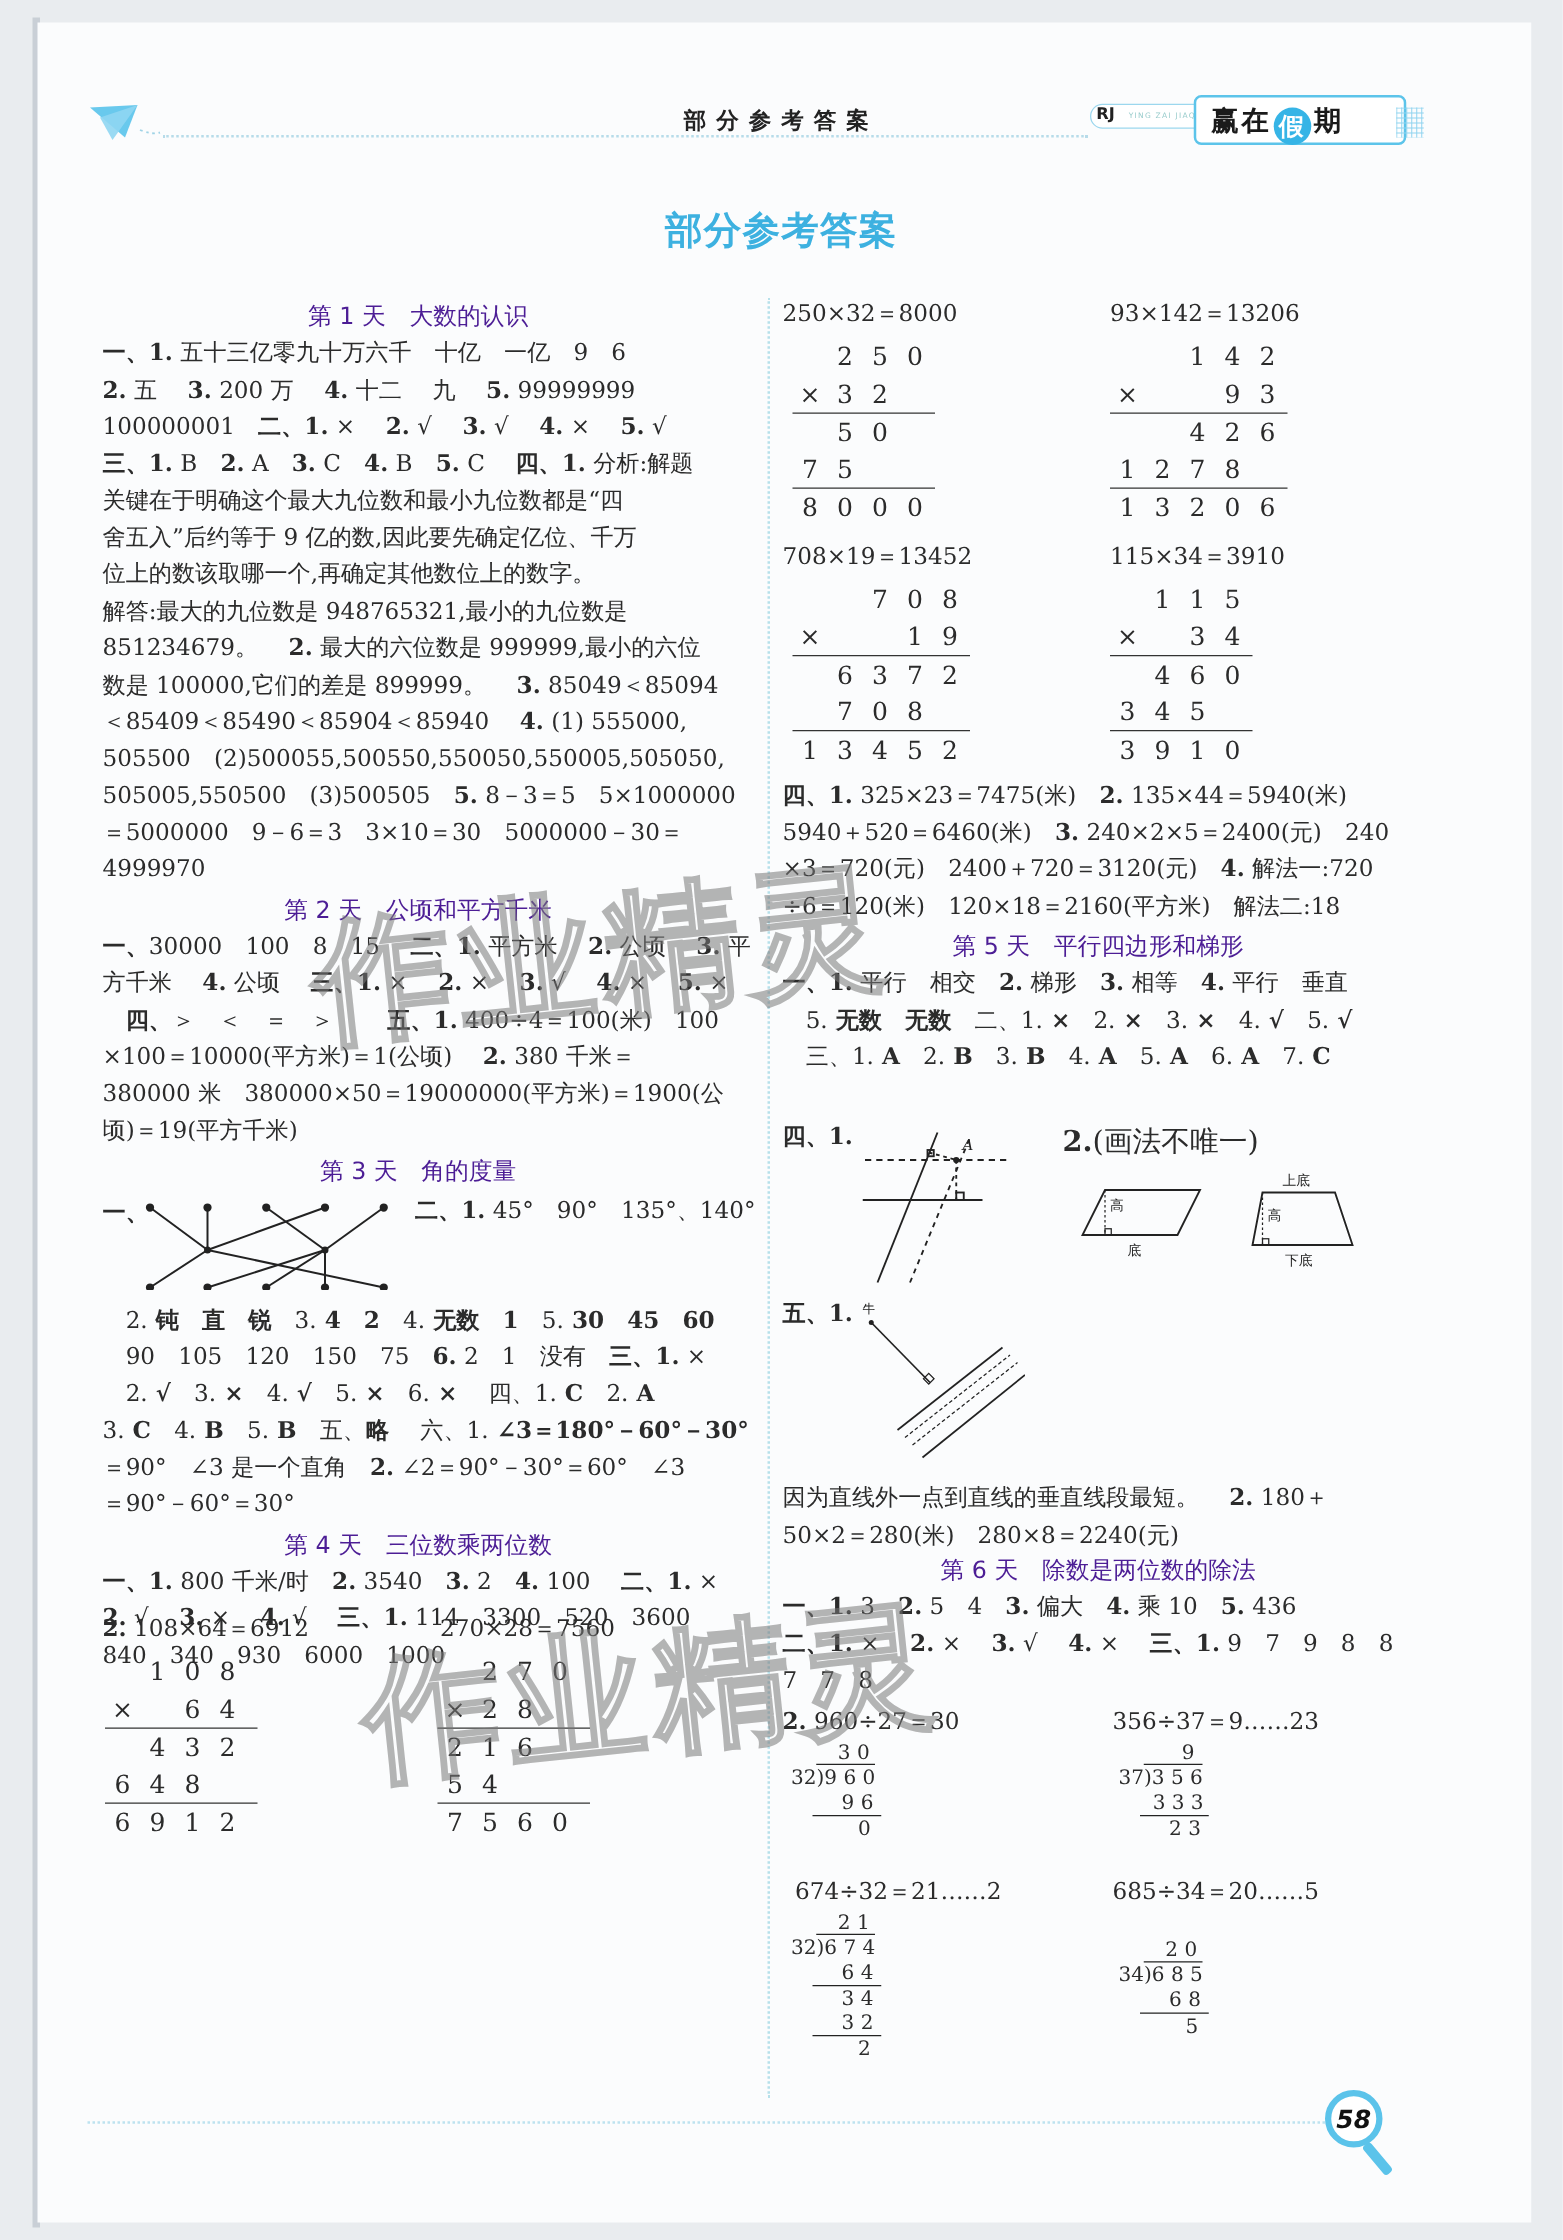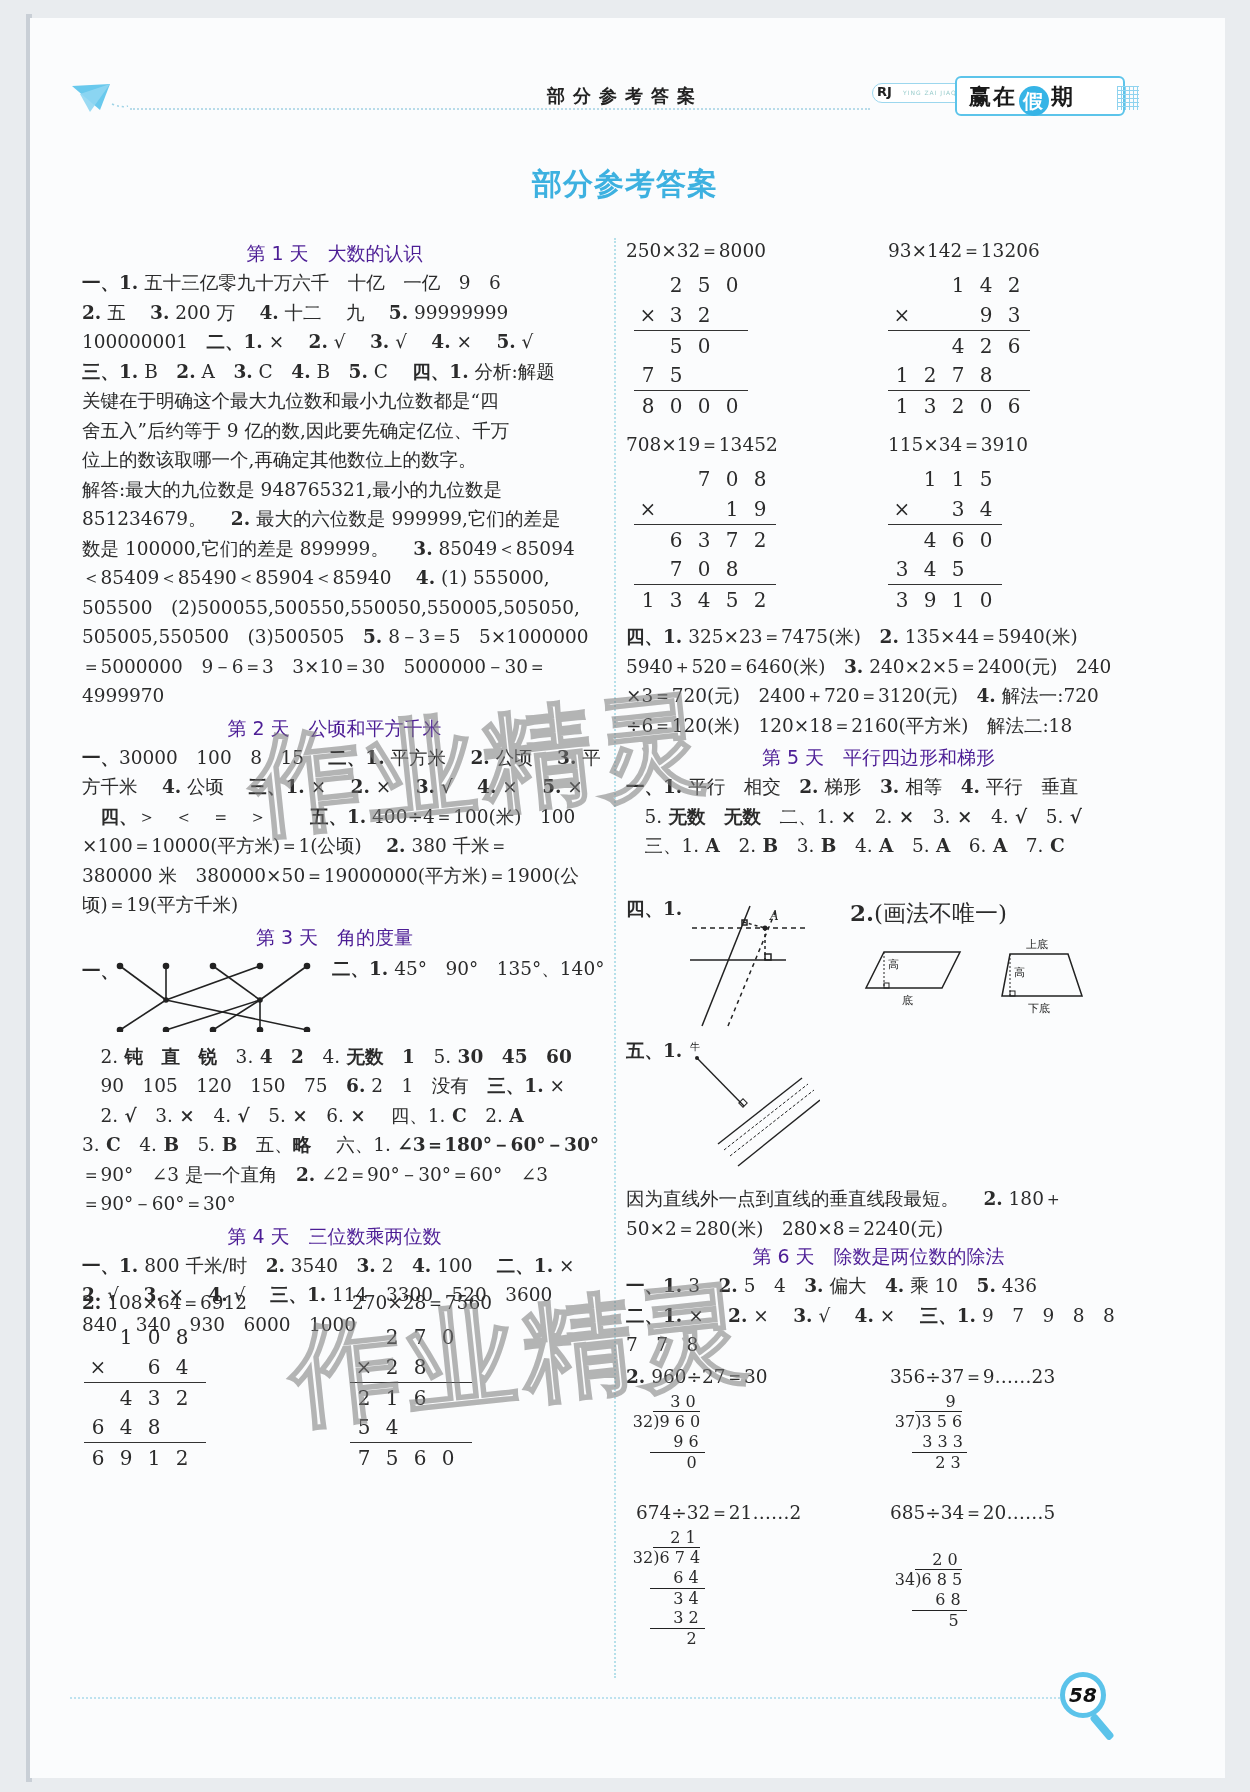--- a/index.html
+++ b/index.html
@@ -79,21 +79,21 @@
   <div class="day">第 1 天　大数的认识</div>
   <div id="day1-lines">
       <div class="line"><b>一、1.</b><span> 五十三亿零九十万六千　十亿　一亿　9　6</span></div>
       <div class="line"><b>2.</b><span> 五　 </span><b>3.</b><span> 200 万　 </span><b>4.</b><span> 十二　 九　 </span><b>5.</b><span> 99999999</span></div>
       <div class="line"><b></b><span>100000001　</span><b>二、1.</b><span> ×　 </span><b>2.</b><span> √　 </span><b>3.</b><span> √　 </span><b>4.</b><span> ×　 </span><b>5.</b><span> √</span></div>
       <div class="line"><b>三、1.</b><span> B　</span><b>2.</b><span> A　</span><b>3.</b><span> C　</span><b>4.</b><span> B　</span><b>5.</b><span> C　 </span><b>四、1.</b><span> 分析:解题</span></div>
       <div class="line"><b></b><span>关键在于明确这个最大九位数和最小九位数都是“四</span></div>
       <div class="line"><b></b><span>舍五入”后约等于 9 亿的数,因此要先确定亿位、千万</span></div>
       <div class="line"><b></b><span>位上的数该取哪一个,再确定其他数位上的数字。</span></div>
       <div class="line"><b></b><span>解答:最大的九位数是 948765321,最小的九位数是</span></div>
-      <div class="line"><b></b><span>851234679。　 </span><b>2.</b><span> 最大的六位数是 999999,它们的差是</span></div>
+      <div class="line"><b></b><span>851234679。　 </span><b>2.</b><span> 最大的六位数是 999999,最小的六位</span></div>
       <div class="line"><b></b><span>数是 100000,它们的差是 899999。　 </span><b>3.</b><span> 85049＜85094</span></div>
       <div class="line"><b></b><span>＜85409＜85490＜85904＜85940　 </span><b>4.</b><span> (1) 555000,</span></div>
       <div class="line"><b></b><span>505500　(2)500055,500550,550050,550005,505050,</span></div>
       <div class="line"><b></b><span>505005,550500　(3)500505　</span><b>5.</b><span> 8－3＝5　5×1000000</span></div>
       <div class="line"><b></b><span>＝5000000　9－6＝3　3×10＝30　5000000－30＝</span></div>
       <div class="line"><b></b><span>4999970</span></div>
     </div>
   <div class="day" style="margin-top:2px">第 2 天　公顷和平方千米</div>
   <div id="day2-lines">
       <div class="line"><b>一、</b><span>30000　100　8　15　 </span><b>二、1.</b><span> 平方米　 </span><b>2.</b><span> 公顷　 </span><b>3.</b><span> 平</span></div>

